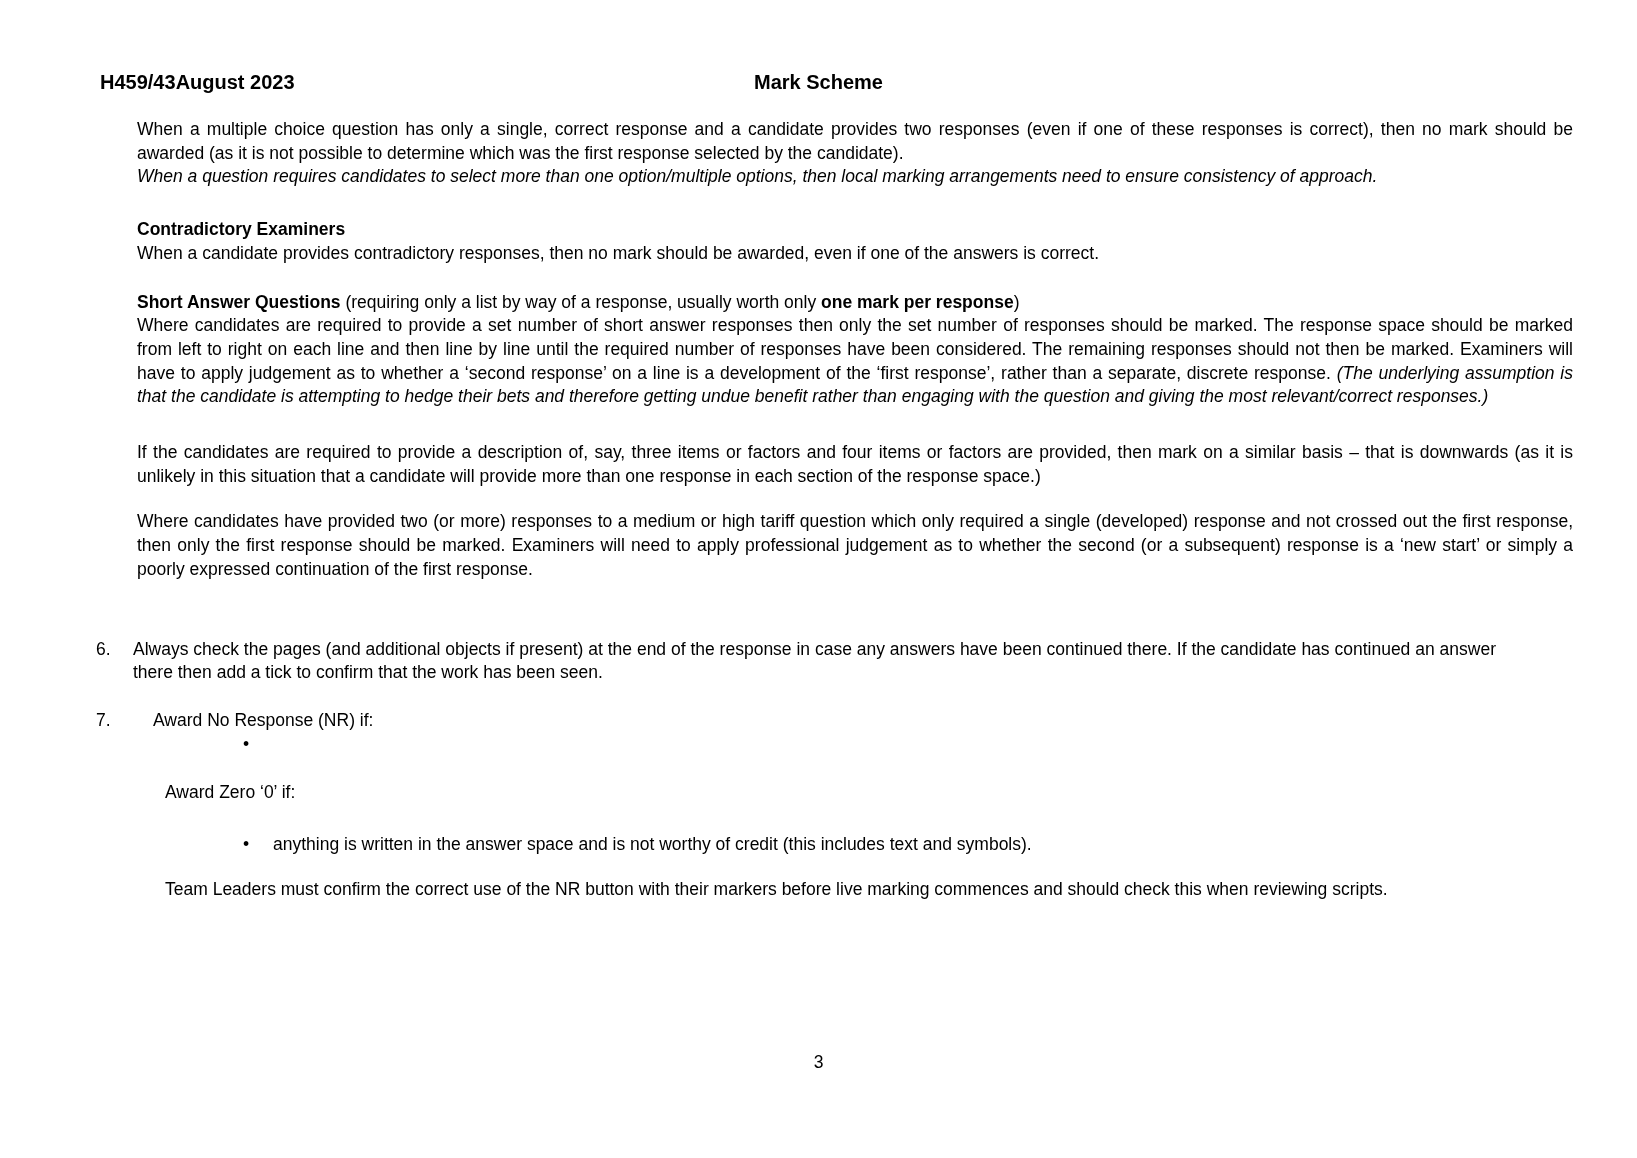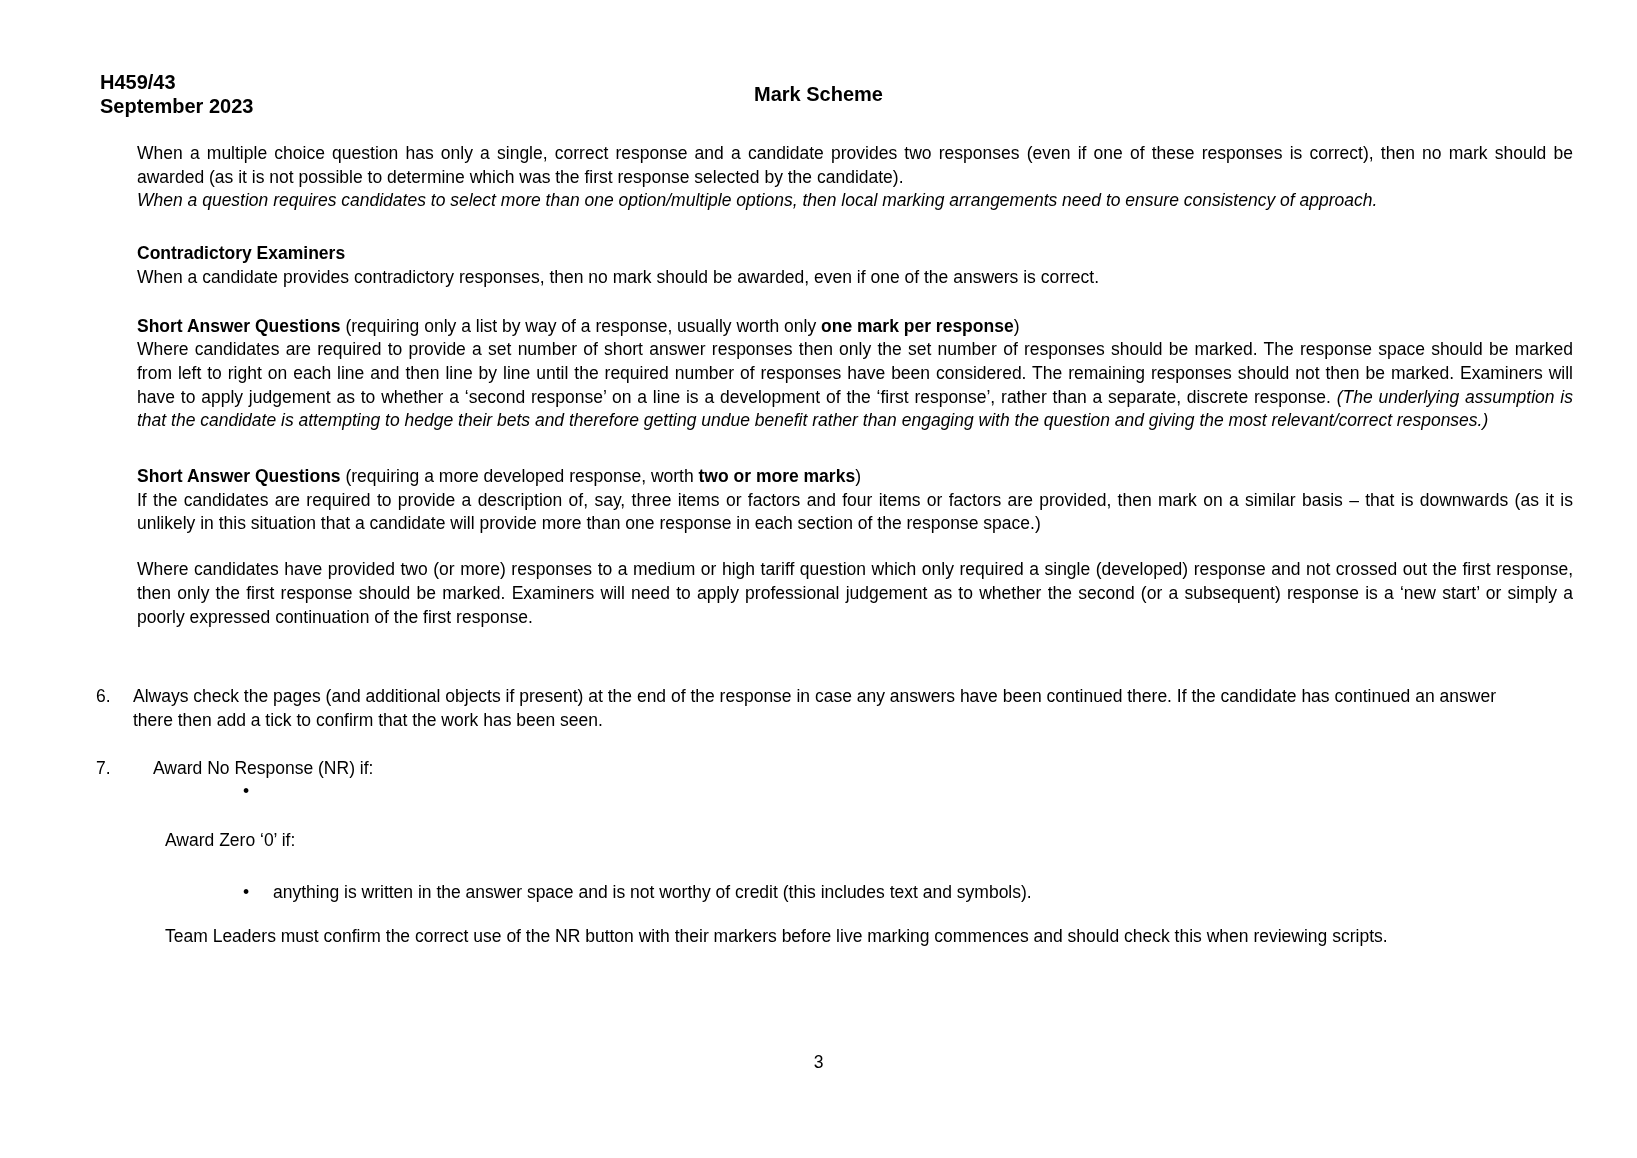--- a/index.html
+++ b/index.html
@@ -10,28 +10,27 @@
     background:#ffffff;
     color:#000000;
     font-family:"Liberation Sans", sans-serif;
     font-size:17.5px;
     line-height:23.7px;
     overflow:hidden;
     padding-top:70px;
   }
   .doc-header {
     display:flex;
-    justify-content:center;
+    justify-content:flex-start;
     align-items:baseline;
     margin:0 100px 24px 100px;
     font-weight:700;
     font-size:20px;
     line-height:24px;
     position:relative;
-    flex-direction:column;
   }
   .doc-header .center-title {
     position:absolute; left:0; right:0; text-align:center;
   }
   .block { margin-left:137px; margin-right:64px; }
   .justify { text-align:justify; }
   .i { font-style:italic; }
   .b { font-weight:700; }
 
   .mc-block       { margin-bottom:29px; }
@@ -61,40 +60,39 @@
   }
 </style>
 </head>
 <body>
 
 <div class="page">
 
   <div class="doc-header">
     <span>H459/43</span>
     <span class="center-title">Mark Scheme</span>
-    <span>September 2023</span>
+    <span>August 2023</span>
   </div>
 
   <div class="block justify mc-block">
     <div>When a multiple choice question has only a single, correct response and a candidate provides two responses (even if one of these responses is correct), then no mark should be awarded (as it is not possible to determine which was the first response selected by the candidate).</div>
     <div class="i">When a question requires candidates to select more than one option/multiple options, then local marking arrangements need to ensure consistency of approach.</div>
   </div>
 
   <div class="block contra-block">
     <div class="b">Contradictory Examiners</div>
     <div>When a candidate provides contradictory responses, then no mark should be awarded, even if one of the answers is correct.</div>
   </div>
 
   <div class="block saq1-block">
     <div><span class="b">Short Answer Questions</span><span> (requiring only a list by way of a response, usually worth only </span><span class="b">one mark per response</span><span>)</span></div>
     <div class="justify"><span>Where candidates are required to provide a set number of short answer responses then only the set number of responses should be marked. The response space should be marked from left to right on each line and then line by line until the required number of responses have been considered.  The remaining responses should not then be marked. Examiners will have to apply judgement as to whether a ‘second response’ on a line is a development of the ‘first response’, rather than a separate, discrete response.  </span><span class="i">(The underlying assumption is that the candidate is attempting to hedge their bets and therefore getting undue benefit rather than engaging with the question and giving the most relevant/correct responses.)</span></div>
   </div>
 
   <div class="block saq2-block">
-    <div><span class="b">Short Answer Questions</span><span> (requiring a more developed response, worth </span><span class="b">two or more marks</span><span>)</span></div>
     <div class="justify">If the candidates are required to provide a description of, say, three items or factors and four items or factors are provided, then mark on a similar basis – that is downwards (as it is unlikely in this situation that a candidate will provide more than one response in each section of the response space.)</div>
   </div>
 
   <div class="block longer-block">
     <div class="justify">Where candidates have provided two (or more) responses to a medium or high tariff question which only required a single (developed) response and not crossed out the first response, then only the first response should be marked. Examiners will need to apply professional judgement as to whether the second (or a subsequent) response is a ‘new start’ or simply a poorly expressed continuation of the first response.</div>
   </div>
 
   <div class="numitem item6">
     <span class="num">6.</span>
     <span class="itxt">Always check the pages (and additional objects if present) at the end of the response in case any answers have been continued there. If the candidate has continued an answer there then add a tick to confirm that the work has been seen.</span>

